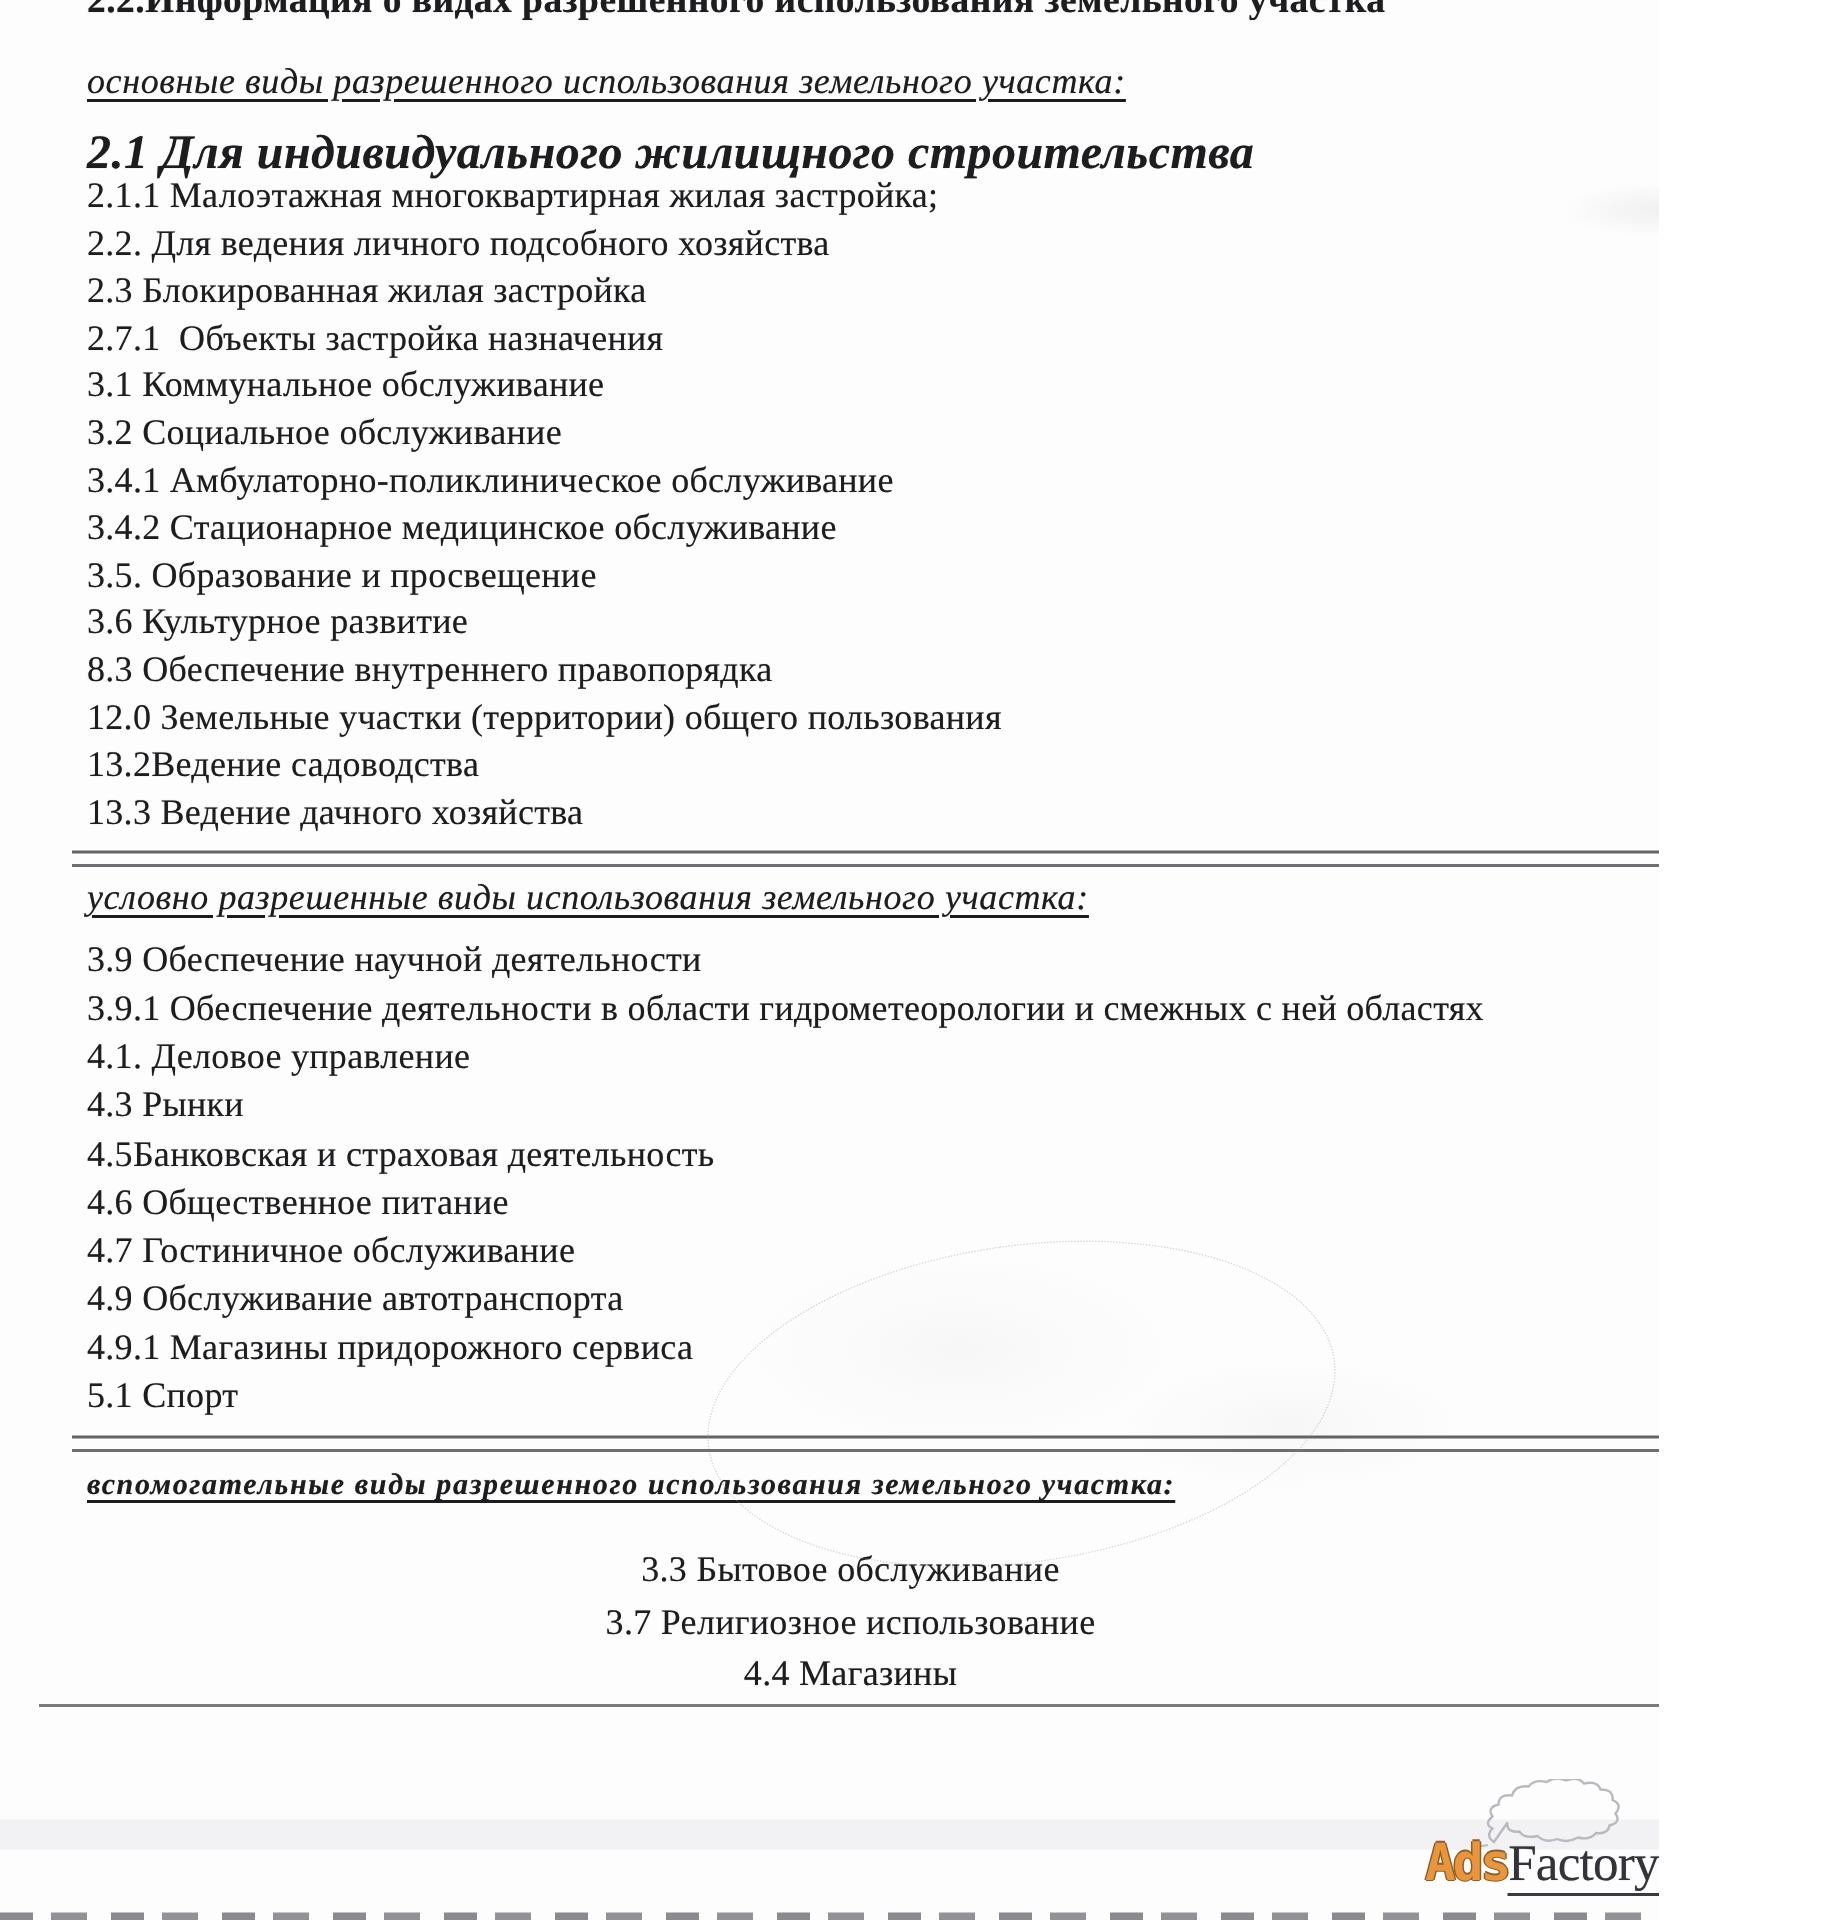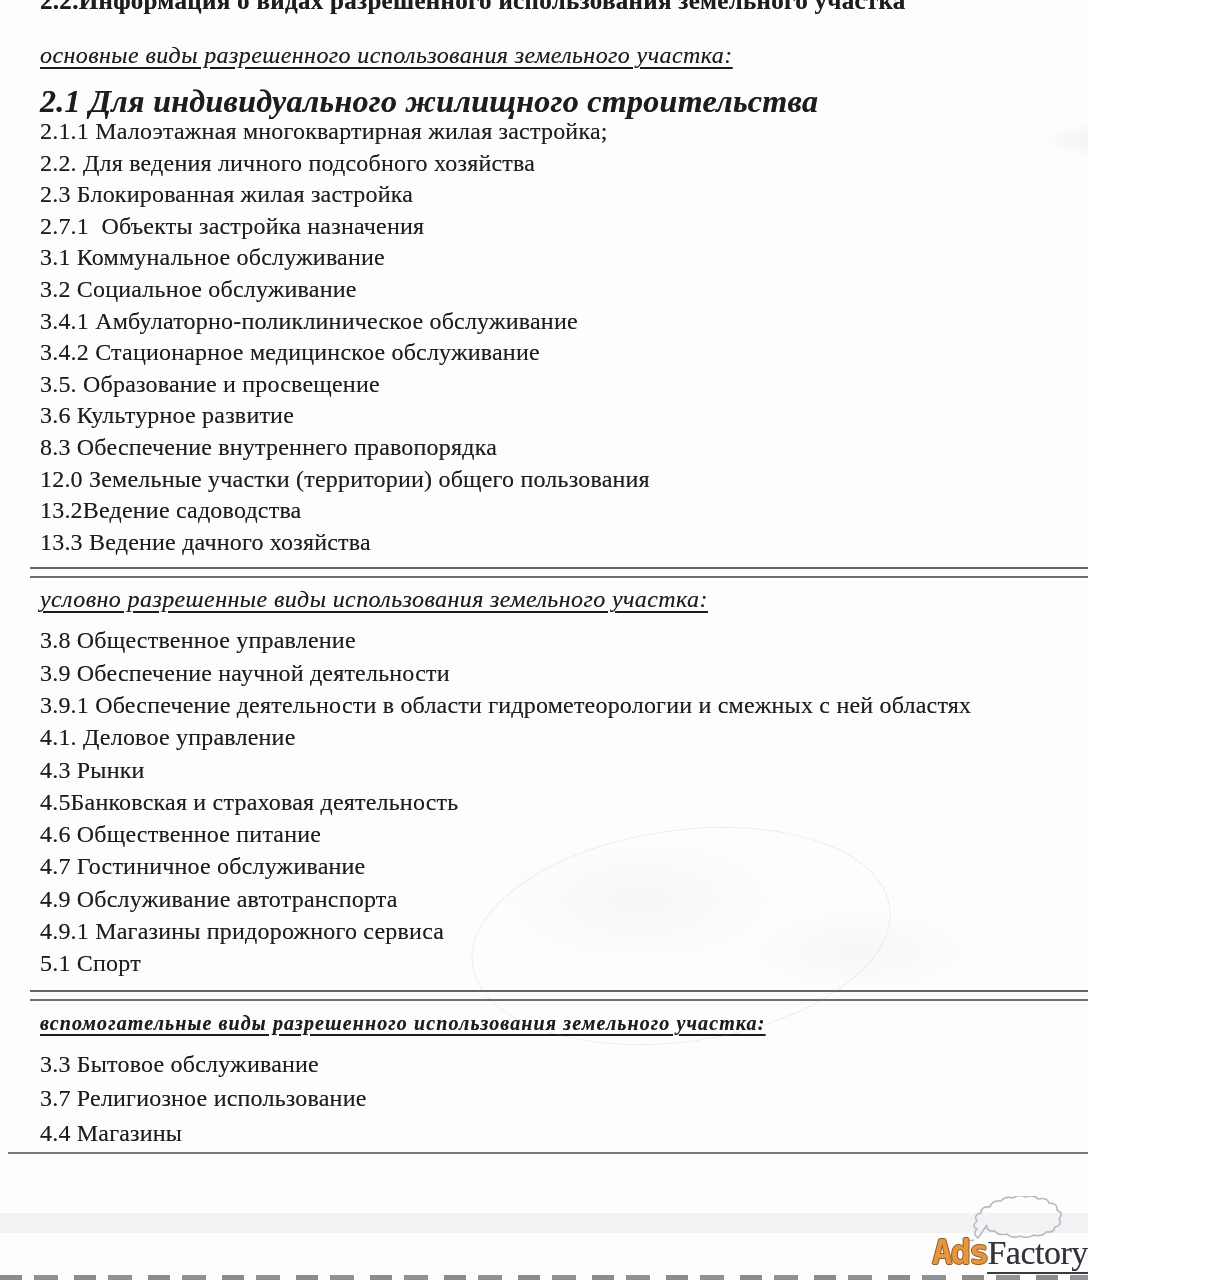--- a/index.html
+++ b/index.html
@@ -8,20 +8,21 @@
     width:1088px;height:1280px;
     overflow:hidden;
     background:
       radial-gradient(ellipse 90px 26px at 1105px 140px, rgba(120,125,135,.10), transparent 70%),
       radial-gradient(ellipse 70px 18px at 1300px 370px, rgba(120,125,135,.08), transparent 70%),
       radial-gradient(ellipse 160px 60px at 860px 950px, rgba(130,130,140,.05), transparent 70%),
       radial-gradient(ellipse 200px 90px at 640px 900px, rgba(130,130,140,.05), transparent 70%),
       #fdfdfd;
     font-family:"Liberation Serif","DejaVu Serif",serif;
     color:#1d1d20;
+    padding-left:18px;
   }
   .content{padding:16px 30px 0 40px;}
   .doc-title{
     font-size:25px;font-weight:bold;line-height:30px;letter-spacing:.3px;
     text-shadow:0 0 .5px rgba(20,20,25,.65);
   }
   .section-heading{
     font-size:24px;font-style:italic;line-height:30px;letter-spacing:.4px;
     text-decoration:underline;text-decoration-thickness:2px;text-underline-offset:4px;
     text-shadow:0 0 .5px rgba(20,20,25,.55);
@@ -36,21 +37,21 @@
   .items{margin:0;padding:0;}
   .items .list-item{
     font-size:24px;white-space:pre-wrap;letter-spacing:.2px;
     text-shadow:0 0 .5px rgba(25,25,30,.5);
   }
   .list-1 .list-item{line-height:31.6px;}
   .list-1{margin-top:0px;}
   .list-2 .list-item{line-height:32.3px;}
   .list-2{margin-top:10px;}
   .list-3 .list-item{line-height:34.5px;}
-  .list-3{margin-top:8px;}
+  .list-3{margin-top:24px;text-align:center;}
   .sep-double{
     margin-top:9px;margin-left:-10px;width:1160px;height:7px;
     border-top:2px solid #4a4a4e;border-bottom:2px solid #55555a;opacity:.85;
   }
   .sep2{margin-top:10px;}
   .sep-single{
     margin-top:2px;margin-left:-32px;width:1214px;height:3px;
     background:linear-gradient(180deg,#5a5a5e 0 2px,transparent 2px);opacity:.8;
   }
   .gray-band{
@@ -62,21 +63,21 @@
     background:
       repeating-linear-gradient(90deg,#63636a 0 22px,transparent 22px 34px,#6d6d74 34px 58px,transparent 58px 74px);
     opacity:.75;
   }
   .scan-arc{
     position:absolute;left:470px;top:830px;width:420px;height:210px;
     border:1px dotted rgba(150,150,158,.35);border-radius:50%;
     transform:rotate(-8deg);
   }
   .watermark{
-    position:absolute;right:6px;bottom:2px;width:150px;height:78px;
+    position:absolute;right:6px;bottom:12px;width:150px;height:78px;
   }
   .wm-cloud{position:absolute;right:12px;top:-4px;}
   .wm-text{
     position:absolute;left:0;bottom:6px;white-space:nowrap;
   }
   .wm-ads{
     font-family:"DejaVu Sans Mono",monospace;font-weight:bold;
     font-size:34px;letter-spacing:-2px;
     color:#e9953e;
     text-shadow:-1px 0 0 #8a5f28,1px 0 0 #8a5f28,0 -1px 0 #8a5f28,0 1px 0 #8a5f28;
@@ -117,21 +118,20 @@
         <div class="list-item">12.0 Земельные участки (территории) общего пользования</div>
         <div class="list-item">13.2Ведение садоводства</div>
         <div class="list-item">13.3 Ведение дачного хозяйства</div>
       </div>
 
     <div class="sep-double"></div>
 
     <div class="section-heading h2x">условно разрешенные виды использования земельного участка:</div>
 
     <div class="items list-2">
-        <div class="list-item">3.8 Общественное управление</div>
         <div class="list-item">3.9 Обеспечение научной деятельности</div>
         <div class="list-item">3.9.1 Обеспечение деятельности в области гидрометеорологии и смежных с ней областях</div>
         <div class="list-item">4.1. Деловое управление</div>
         <div class="list-item">4.3 Рынки</div>
         <div class="list-item">4.5Банковская и страховая деятельность</div>
         <div class="list-item">4.6 Общественное питание</div>
         <div class="list-item">4.7 Гостиничное обслуживание</div>
         <div class="list-item">4.9 Обслуживание автотранспорта</div>
         <div class="list-item">4.9.1 Магазины придорожного сервиса</div>
         <div class="list-item">5.1 Спорт</div>

